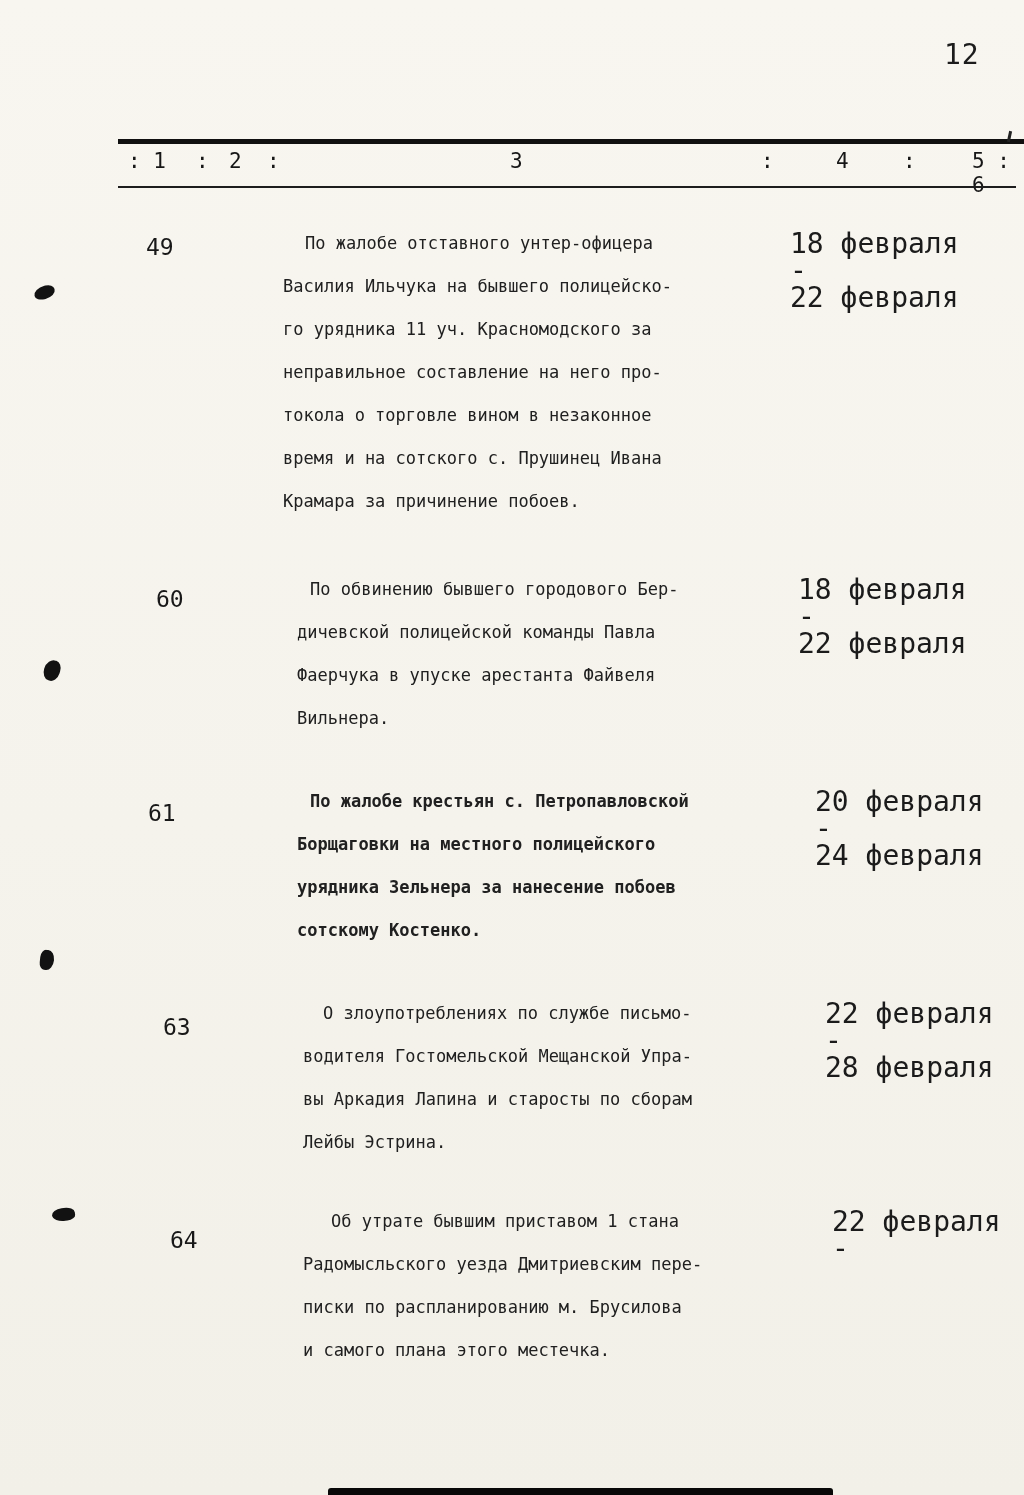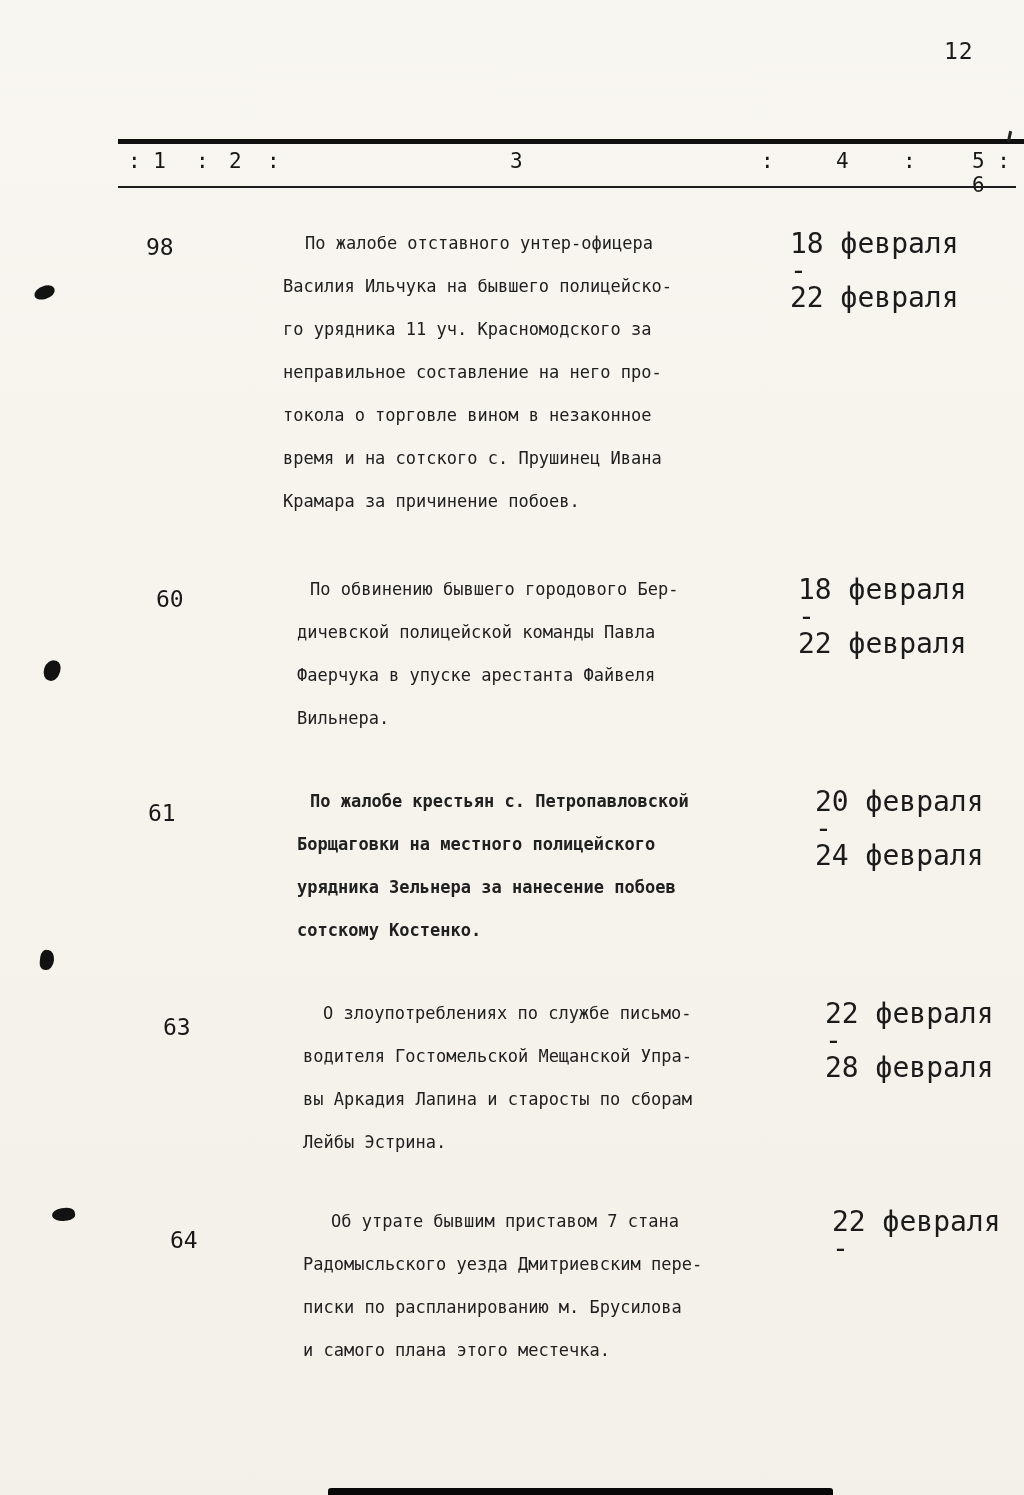--- a/index.html
+++ b/index.html
@@ -15,21 +15,21 @@
     margin: 0 auto;
     background: linear-gradient(180deg, #f8f6f0 0%, #f5f3ec 55%, #f2f0e8 100%);
     overflow: hidden;
     color: #222;
   }
   
   .page-number {
     position: absolute;
     top: 38px;
     left: 944px;
-    font-size: 23px;
+    font-size: 28px;
     letter-spacing: 1px;
     color: #1c1c1c;
   }
   
   .rule {
     position: absolute;
     background: #101010;
   }
   .rule-thick {
     top: 139px;
@@ -159,21 +159,21 @@
     <span>3</span>
     <span>:</span>
     <span>4</span>
     <span>:</span>
     <span>5 : 6</span>
   </div>
 
   <div class="rule rule-thin"></div>
 
   <div class="entry e1">
-    <div class="no">98</div>
+    <div class="no">49</div>
     <div class="txt">По жалобе отставного унтер-офицера
 Василия Ильчука на бывшего полицейско-
 го урядника 11 уч. Красномодского за
 неправильное составление на него про-
 токола о торговле вином в незаконное
 время и на сотского с. Прушинец Ивана
 Крамара за причинение побоев.</div>
     <div class="dates">18 февраля -
 22 февраля</div>
   </div>
@@ -203,21 +203,21 @@
     <div class="txt">О злоупотреблениях по службе письмо-
 водителя Гостомельской Мещанской Упра-
 вы Аркадия Лапина и старосты по сборам
 Лейбы Эстрина.</div>
     <div class="dates">22 февраля -
 28 февраля</div>
   </div>
 
   <div class="entry e5">
     <div class="no">64</div>
-    <div class="txt">Об утрате бывшим приставом 7 стана
+    <div class="txt">Об утрате бывшим приставом 1 стана
 Радомысльского уезда Дмитриевским пере-
 писки по распланированию м. Брусилова
 и самого плана этого местечка.</div>
     <div class="dates">22 февраля -</div>
   </div>
 
   <div class="blot b1"></div>
   <div class="blot b2"></div>
   <div class="blot b3"></div>
   <div class="blot b4"></div>

